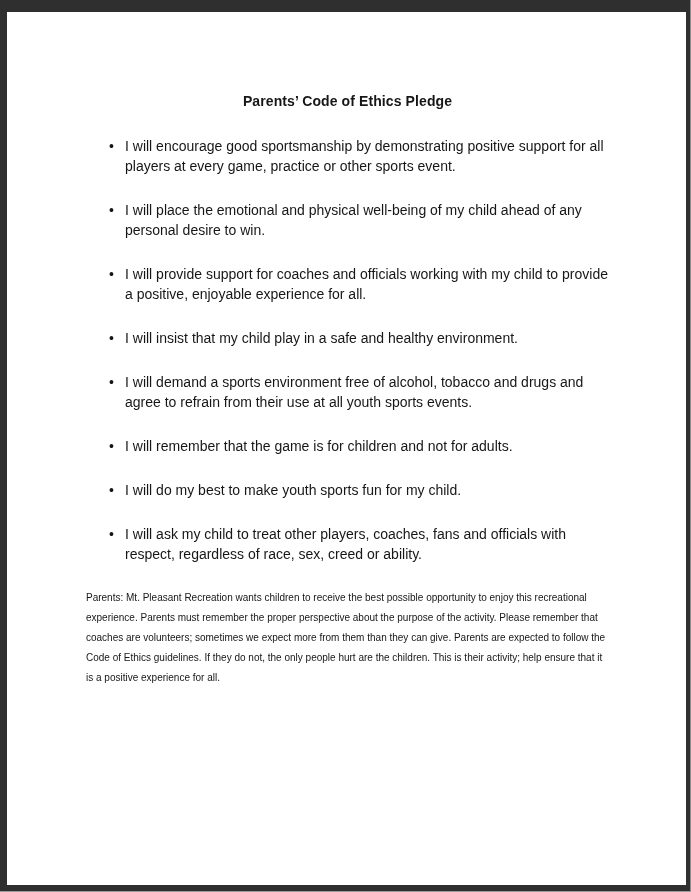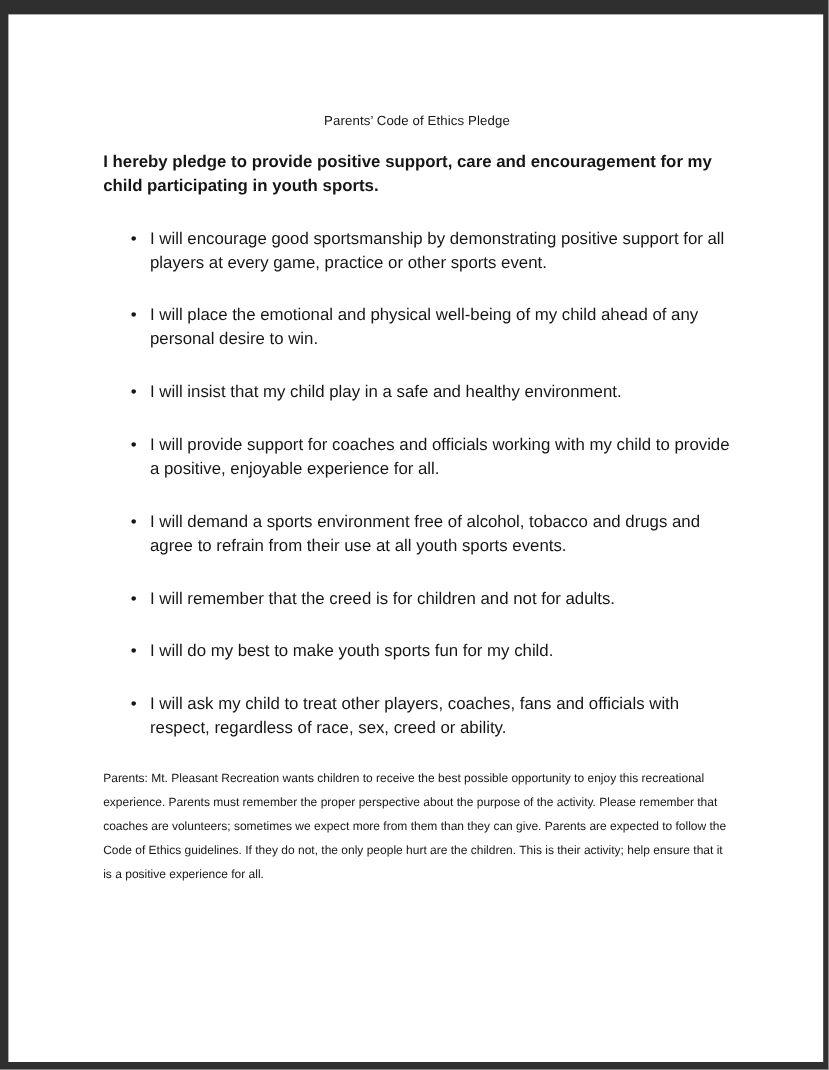--- a/index.html
+++ b/index.html
@@ -42,22 +42,22 @@
     height: 1px;
     background: #9a9a9a;
   }
 
   .content {
     padding: 78px 77px 0 79px; 
     color: #161616;
   }
 
   .doc-title {
-    font-size: 11px;
-    font-weight: normal;
+    font-size: 14px;
+    font-weight: bold;
     text-align: center;
     line-height: 22px;
     margin-bottom: 12px;
     letter-spacing: 0.1px;
   }
 
   .intro {
     font-size: 14px;
     font-weight: bold;
     line-height: 20px;
@@ -92,29 +92,28 @@
   }
 </style>
 </head>
 <body>
 
 <div class="page">
   <div class="content">
 
     <h1 class="doc-title">Parents’ Code of Ethics Pledge</h1>
 
-    <p class="intro">I hereby pledge to provide positive support, care and encouragement for my child participating in youth sports.</p>
 
     <ul class="pledge-list">
       <li>I will encourage good sportsmanship by demonstrating positive support for all players at every game, practice or other sports event.</li>
       <li>I will place the emotional and physical well-being of my child ahead of any personal desire to win.</li>
+      <li>I will provide support for coaches and officials working with my child to provide a positive, enjoyable experience for all.</li>
       <li>I will insist that my child play in a safe and healthy environment.</li>
-      <li>I will provide support for coaches and officials working with my child to provide a positive, enjoyable experience for all.</li>
       <li>I will demand a sports environment free of alcohol, tobacco and drugs and agree to refrain from their use at all youth sports events.</li>
-      <li>I will remember that the creed is for children and not for adults.</li>
+      <li>I will remember that the game is for children and not for adults.</li>
       <li>I will do my best to make youth sports fun for my child.</li>
       <li>I will ask my child to treat other players, coaches, fans and officials with respect, regardless of race, sex, creed or ability.</li>
     </ul>
 
     <p class="closing">Parents: Mt. Pleasant Recreation wants children to receive the best possible opportunity to enjoy this recreational experience. Parents must remember the proper perspective about the purpose of the activity. Please remember that coaches are volunteers; sometimes we expect more from them than they can give. Parents are expected to follow the Code of Ethics guidelines. If they do not, the only people hurt are the children. This is their activity; help ensure that it is a positive experience for all.</p>
 
   </div>
 </div>
 
 <div class="edge-right"></div>

